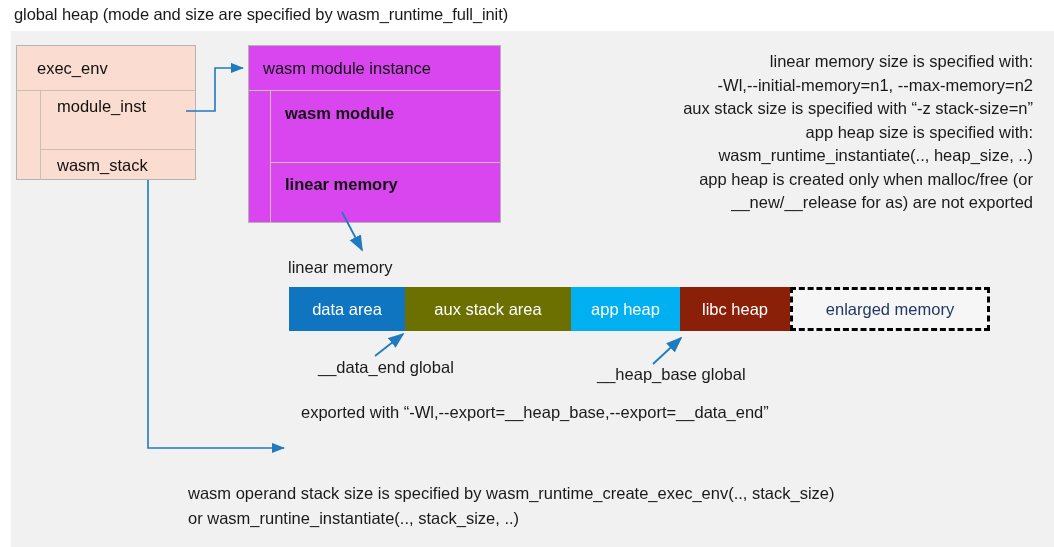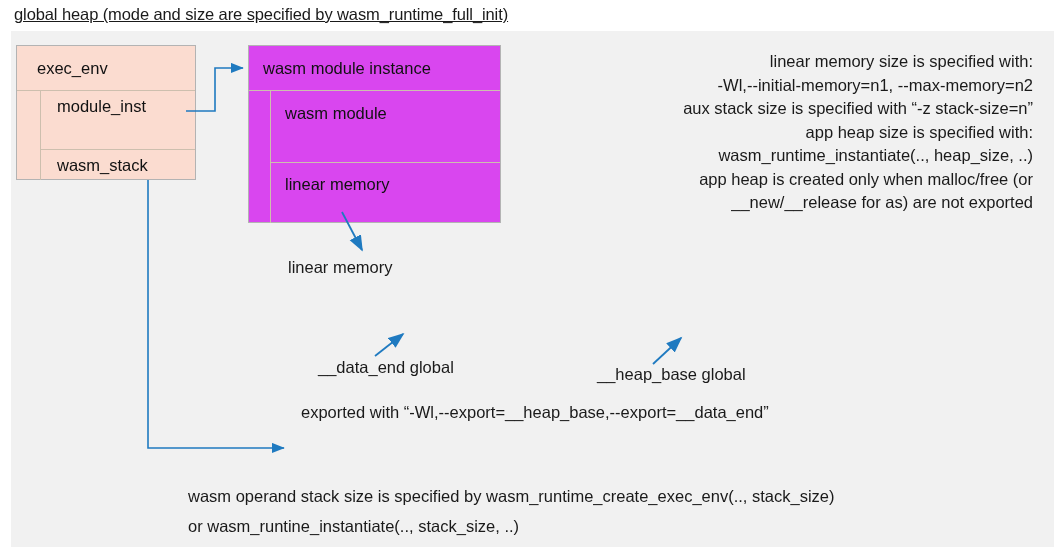--- a/index.html
+++ b/index.html
@@ -19,21 +19,20 @@
     overflow: hidden;
   }
   #title {
     position: absolute;
     left: 14px;
     top: 5px;
     font-size: 16.5px;
     color: #1a1a1a;
     white-space: nowrap;
     letter-spacing: -0.1px;
-    text-decoration: underline;
   }
   #panel {
     position: absolute;
     left: 11px;
     top: 31px;
     width: 1043px;
     height: 516px;
     background: #f1f1f1;
   }
   
@@ -79,21 +78,21 @@
   #exec-env .rowwrap { height: 89px; }
   #exec-env .gutter { width: 24px; }
   #exec-env .row { height: 45px; padding-left: 16px; }
   #exec-env .row + .row { border-top: 1px solid #cdbfae; height: 44px; }
 
   
   #wmi { left: 248px; top: 45px; width: 253px; height: 178px; background: #d946ef; }
   #wmi .hdr { height: 45px; padding-left: 14px; }
   #wmi .rowwrap { height: 132px; }
   #wmi .gutter { width: 22px; }
-  #wmi .row { height: 44px; padding-left: 14px; }
+  #wmi .row { height: 44px; padding-left: 14px; font-weight: bold; }
   #wmi .row + .row { border-top: 1px solid #cdbfae; }
 
   
   #notes {
     position: absolute;
     left: 533px;
     top: 50px;
     width: 500px;
     font-size: 16.5px;
     line-height: 23.5px;
@@ -155,21 +154,21 @@
     align-items: center;
     justify-content: center;
     font-size: 16.5px;
     color: #ffffff;
   }
   #bottom-note {
     position: absolute;
     left: 188px;
     top: 481px;
     font-size: 16.5px;
-    line-height: 30px;
+    line-height: 25px;
     color: #1a1a1a;
     white-space: pre;
   }
 
   
   svg.conn {
     position: absolute;
     left: 0; top: 0;
     width: 1054px;
     height: 547px;
@@ -210,20 +209,27 @@
 
   <div id="notes">linear memory size is specified with:
     -Wl,--initial-memory=n1, --max-memory=n2
 aux stack size is specified with “-z stack-size=n”
 app heap size is specified with:
     wasm_runtime_instantiate(.., heap_size, ..)
 app heap is created only when malloc/free (or
 __new/__release for as) are not exported</div>
 
   <div id="lm-label">linear memory</div>
+  <div id="membar">
+    <div class="seg" style="width:116px;background:#0f75c0;">data area</div>
+    <div class="seg" style="width:166px;background:#6b7000;">aux stack area</div>
+    <div class="seg" style="width:109px;background:#00b0f0;">app heap</div>
+    <div class="seg" style="width:110px;background:#8b2008;">libc heap</div>
+    <div class="seg dashed" style="width:200px;">enlarged memory</div>
+  </div>
 
   <div class="anno" id="anno-data-end">__data_end global</div>
   <div class="anno" id="anno-heap-base">__heap_base global</div>
   <div class="anno" id="anno-exported">exported with “-Wl,--export=__heap_base,--export=__data_end”</div>
 
   <div id="bottom-note">wasm operand stack size is specified by wasm_runtime_create_exec_env(.., stack_size)
 or wasm_runtine_instantiate(.., stack_size, ..)</div>
 
   <svg class="conn">
     <defs>

